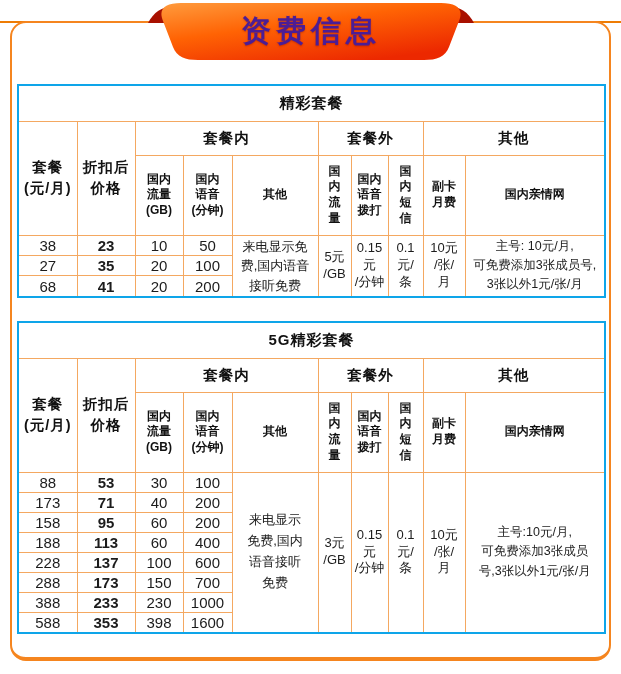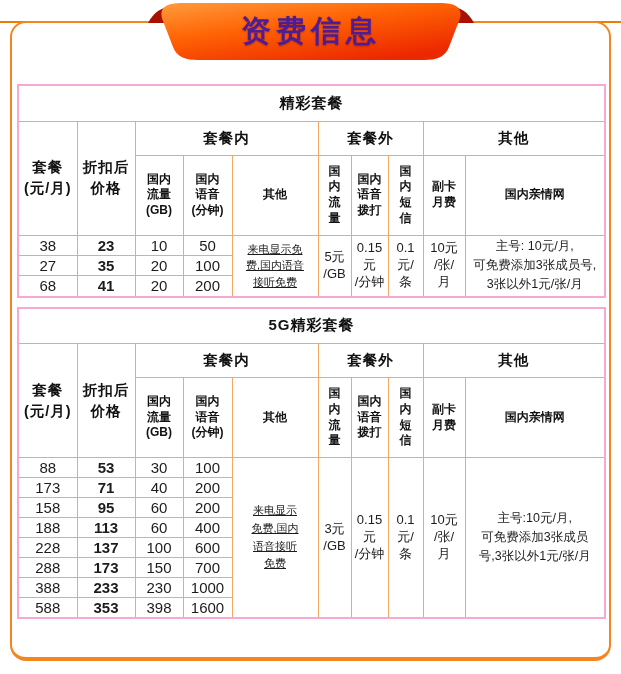--- a/index.html
+++ b/index.html
@@ -15,39 +15,39 @@
 
   
   .banner{position:absolute;left:145px;top:0;width:332px;height:62px;z-index:5;}
   .banner svg{position:absolute;left:0;top:0;}
   .banner .txt{position:absolute;left:0;top:2px;width:100%;height:58px;
         display:flex;align-items:center;justify-content:center;
         color:#4c1d95;font-size:30px;font-weight:bold;letter-spacing:5px;text-shadow:0 1px 2px rgba(120,0,0,.35);}
 
   
   table.plan{border-collapse:collapse;table-layout:fixed;width:587px;margin-left:5px;
-             border:2px solid #f9a8d4;}
+             border:2px solid #0ea5e9;}
   .t1{margin-top:61px;}
-  .t2{margin-top:9px;}
+  .t2{margin-top:23px;}
   table.plan th,table.plan td{border:1.5px solid #f4a861;text-align:center;vertical-align:middle;
              white-space:pre-line;padding:1px 1px;overflow:hidden;}
   table.plan th{font-weight:bold;color:#111;}
   tr.title-row{height:36px;}
   tr.title-row th{font-size:15px;letter-spacing:1px;}
   tr.group-row{height:34px;}
   tr.group-row th{font-size:14.5px;letter-spacing:1px;}
   th.big{font-size:13.5px;line-height:1.45;}
   tr.sub-row{height:80px;}
   tr.sub-row th{font-size:12px;font-weight:bold;line-height:1.3;}
   th.vtight{line-height:1.12;}
   tbody tr{height:20px;}
   tbody td{font-size:15px;}
   tbody td:nth-child(2){font-weight:bold;}
   td.merged{font-size:13px;line-height:1.3;}
-  td.m0{font-size:11px;line-height:1.5;text-decoration:underline;}
+  td.m0{font-size:13px;line-height:1.5;}
   td.m5{font-size:12.5px;line-height:1.55;border-radius:28px;}
   .t2 td.m0{line-height:1.6;}
 </style>
 </head>
 <body>
 
 <div class="top-line"></div>
 
 <div class="card">
 

